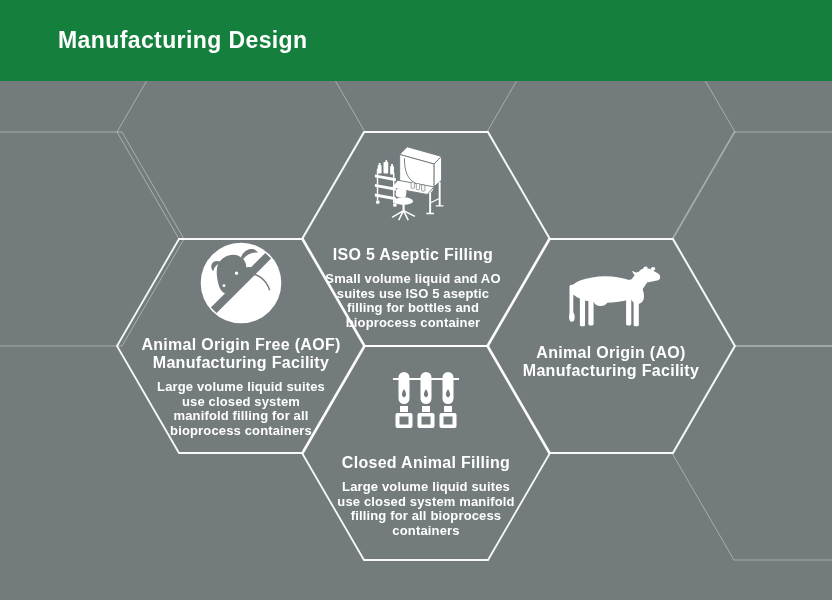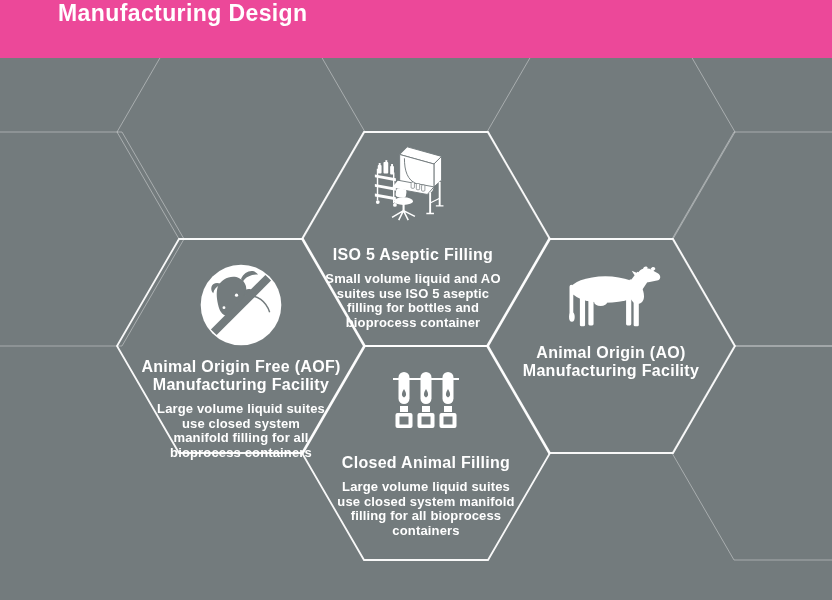--- a/index.html
+++ b/index.html
@@ -3,34 +3,34 @@
 <meta charset="utf-8">
 <style>
   html,body{margin:0;padding:0;background:#555;}
   .stage{
     position:relative;width:832px;height:600px;overflow:hidden;
     background:#737B7D;
     font-family:"Liberation Sans", sans-serif;
   }
   .hex-layer{position:absolute;left:0;top:0;width:832px;height:600px;}
   .header{
-    position:absolute;left:0;top:0;width:832px;height:58px;
-    background:#ec4899;display:flex;align-items:flex-start;
+    position:absolute;left:0;top:0;width:832px;height:81px;
+    background:#15803d;display:flex;align-items:center;
     box-sizing:border-box;padding-left:58px;z-index:5;
   }
   .header h1{
     margin:0;color:#FFFFFF;font-size:23px;font-weight:700;
     letter-spacing:0.4px;
   }
   .cell{
     position:absolute;width:250px;display:flex;flex-direction:column;
     align-items:center;text-align:center;color:#FFFFFF;z-index:3;
   }
   .cell-iso5{left:288px;top:140px;}
-  .cell-aof{left:116px;top:260px;}
+  .cell-aof{left:116px;top:238px;}
   .cell-ao{left:486px;top:250px;}
   .cell-closed{left:301px;top:368px;}
   .cell .title{
     font-size:16px;line-height:18px;font-weight:700;
     letter-spacing:0.3px;white-space:pre-line;
   }
   .cell .body{
     margin-top:8px;font-size:13px;line-height:14.5px;font-weight:700;
     letter-spacing:0.15px;white-space:pre-line;
   }

